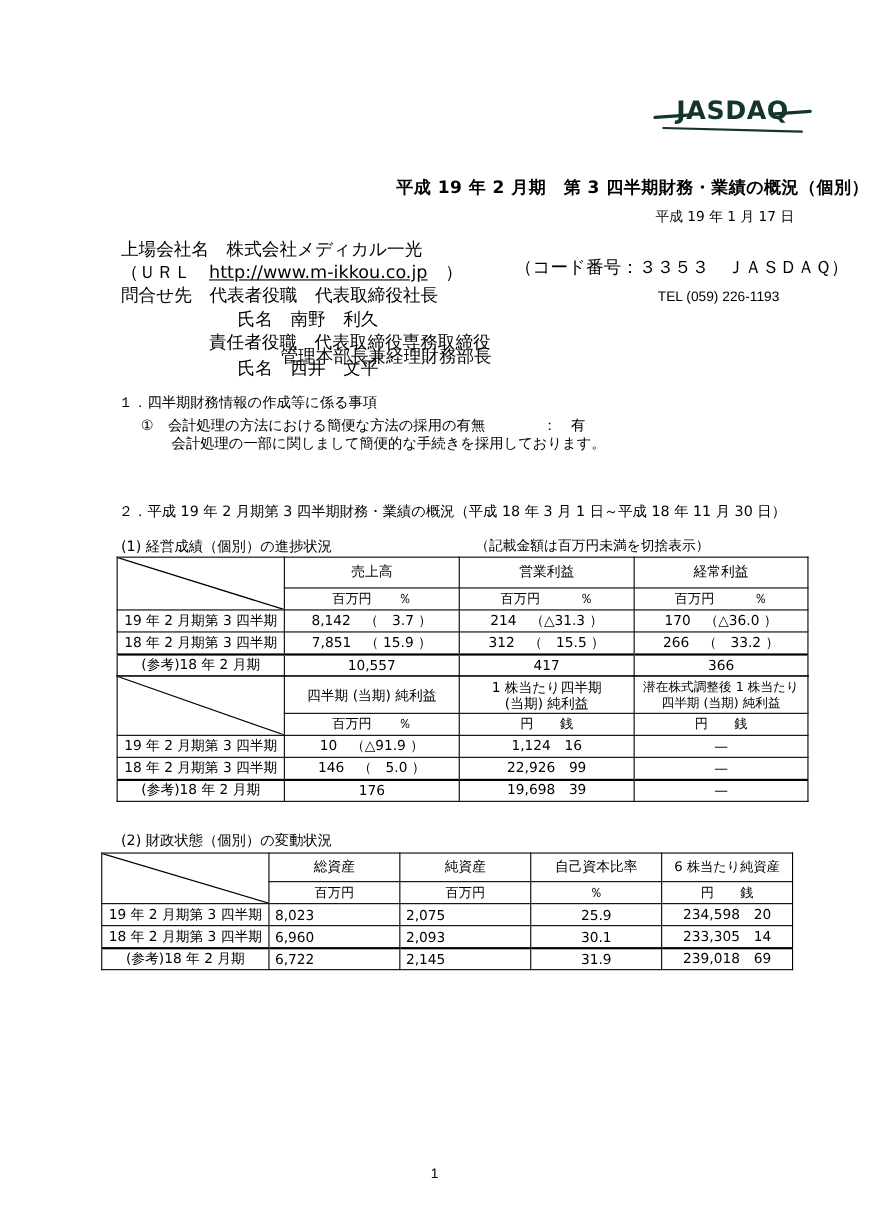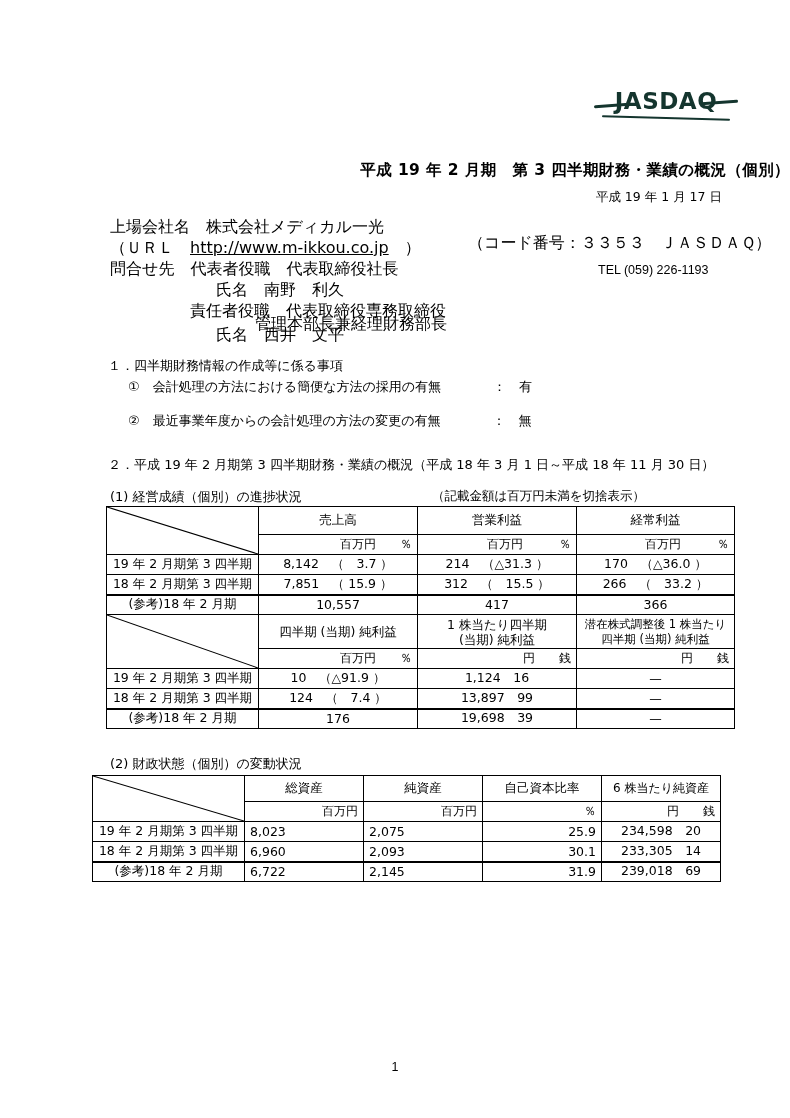--- a/index.html
+++ b/index.html
@@ -54,21 +54,21 @@
     table-layout:fixed;
   }
   table.ftab td{
     border:1px solid #000;
     padding:0 5px;
     height:20px;
     vertical-align:middle;
     white-space:pre;
   }
   .ctr{ text-align:center; }
-  .rgt{ text-align:right; }
+  .rgt{ text-align:center; }
   .lft{ text-align:left; }
   .thick-t{ border-top:2px solid #000 !important; }
   .corner{ position:relative; padding:0 !important; }
   .corner svg{ position:absolute; left:0; top:0; width:100%; height:100%; display:block;}
   .hdr2{ line-height:15px; }
   .unit{ height:17px; font-size:12px; }
   .sect{
     position:absolute; font-size:13px;
     font-family:"DejaVu Sans","Liberation Sans",sans-serif;
   }
@@ -104,21 +104,21 @@
   <div class="t jp" style="left:110px; top:240px;"><span>（ＵＲＬ　</span><span class="url-link">http://www.m-ikkou.co.jp</span><span>　）</span></div>
   <div class="t" style="left:598px; top:262px; font-size:12.5px;">TEL (059) 226-1193</div>
 
   <div class="t jp" style="left:216px; top:282px;">氏名　南野　利久</div>
   <div class="t jp" style="left:190px; top:303px;">責任者役職　代表取締役専務取締役</div>
   <div class="t jp" style="left:255px; top:316px;">管理本部長兼経理財務部長</div>
   <div class="t jp" style="left:216px; top:327px;">氏名　西井　文平</div>
 
   <div class="sect jp" style="left:108px; top:357px;">１．四半期財務情報の作成等に係る事項</div>
   <div class="sect jp" style="left:128px; top:378px;">①　会計処理の方法における簡便な方法の採用の有無　　　　：　有</div>
-  <div class="sect jp" style="left:128px; top:412px;">②　最近事業年度からの会計処理の方法の変更の有無　　　　：　無</div>
+  <div class="sect jp" style="left:156px; top:394px;">会計処理の一部に関しまして簡便的な手続きを採用しております。</div>
 
   <div class="sect jp" style="left:108px; top:456px;">２．平成 19 年 2 月期第 3 四半期財務・業績の概況（平成 18 年 3 月 1 日～平成 18 年 11 月 30 日）</div>
 
   <div class="sect jp" style="left:110px; top:488px;text-align:center;">(1) 経営成績（個別）の進捗状況</div>
   <div class="note-r jp" style="left:432px; top:488px;">（記載金額は百万円未満を切捨表示）</div>
 
   <table class="ftab" style="left:106px; top:506px; width:628px;">
     <colgroup>
         <col style="width:152px">
         <col style="width:159px">
@@ -186,22 +186,22 @@
         <td class="rgt unit">円　　銭</td>
       </tr>
       <tr>
         <td class="ctr">19 年 2 月期第 3 四半期</td>
         <td class="ctr">10　（△91.9 ）</td>
         <td class="ctr">1,124　16</td>
         <td class="ctr">—</td>
       </tr>
       <tr>
         <td class="ctr">18 年 2 月期第 3 四半期</td>
-        <td class="ctr">124　（　7.4 ）</td>
-        <td class="ctr">13,897　99</td>
+        <td class="ctr">146　（　5.0 ）</td>
+        <td class="ctr">22,926　99</td>
         <td class="ctr">—</td>
       </tr>
       <tr>
         <td class="ctr thick-t">(参考)18 年 2 月期</td>
         <td class="ctr thick-t">176</td>
         <td class="ctr thick-t">19,698　39</td>
         <td class="ctr thick-t">—</td>
       </tr>
     </tbody>
   </table>

